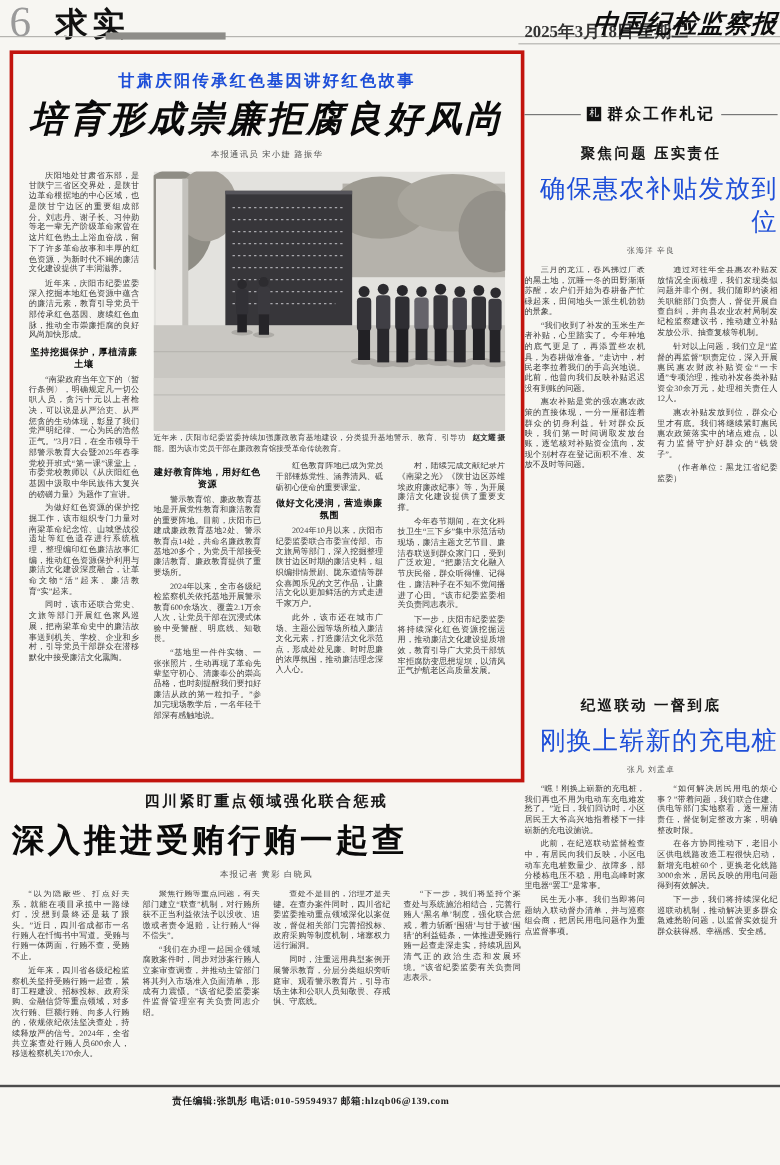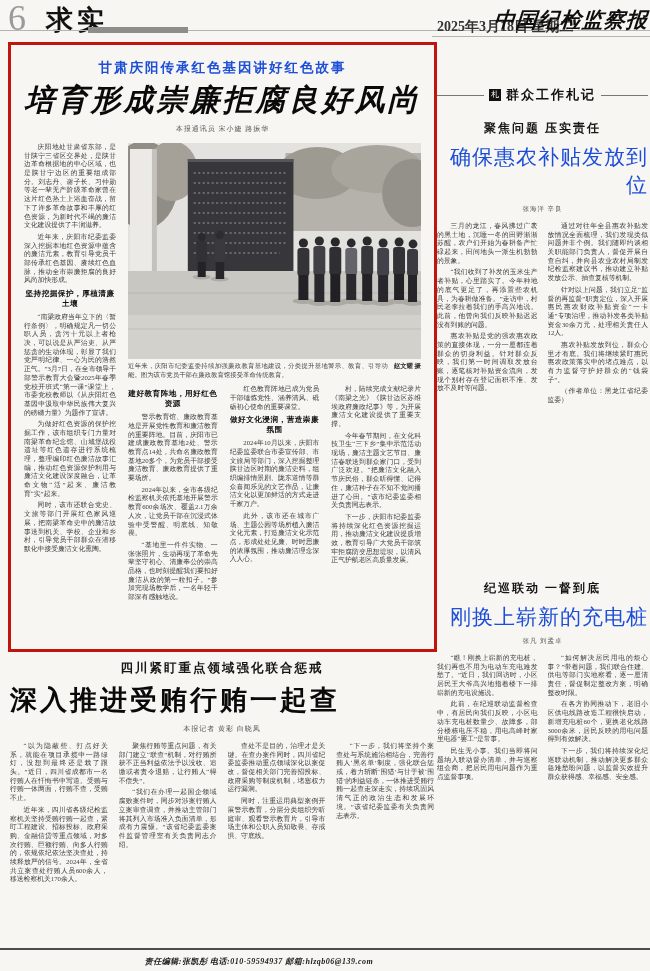--- a/index.html
+++ b/index.html
@@ -51,21 +51,21 @@
   .notehdr .lbl{font-size:13px;font-weight:700;letter-spacing:2px;color:#121212;}
   .r-kicker{text-align:center;font-size:12px;font-weight:700;letter-spacing:2px;color:#161616;margin-top:16px;}
   .r-headline{text-align:right;font-size:21px;font-weight:400;letter-spacing:1px;color:#1d4ed8;margin-top:6px;}
   .r-byline{text-align:center;font-size:6.5px;color:#555;margin-top:6px;letter-spacing:1px;}
   .r-cols{display:flex;gap:10px;margin-top:8px;}
   .r-cols .colflow{flex:1;}
   .r-cols.first{height:344px;}
   .r-cols.second{height:318px;}
   .r-k2{margin-top:14px;}
   
-  .footer{position:absolute;left:0;top:948px;width:518px;font-style:italic;}
+  .footer{position:absolute;left:0;top:904px;width:518px;}
   .footer .frule{width:650px;height:2px;background:#4c4c4c;}
   .footer .ftext{text-align:center;font-size:8px;color:#222;margin-top:6px;font-weight:700;letter-spacing:.5px;}
 </style>
 </head>
 <body>
 
 <div class="hdr">
   <div class="pgnum">6</div>
   <div class="section">求实</div>
   <div class="rule1"></div>

